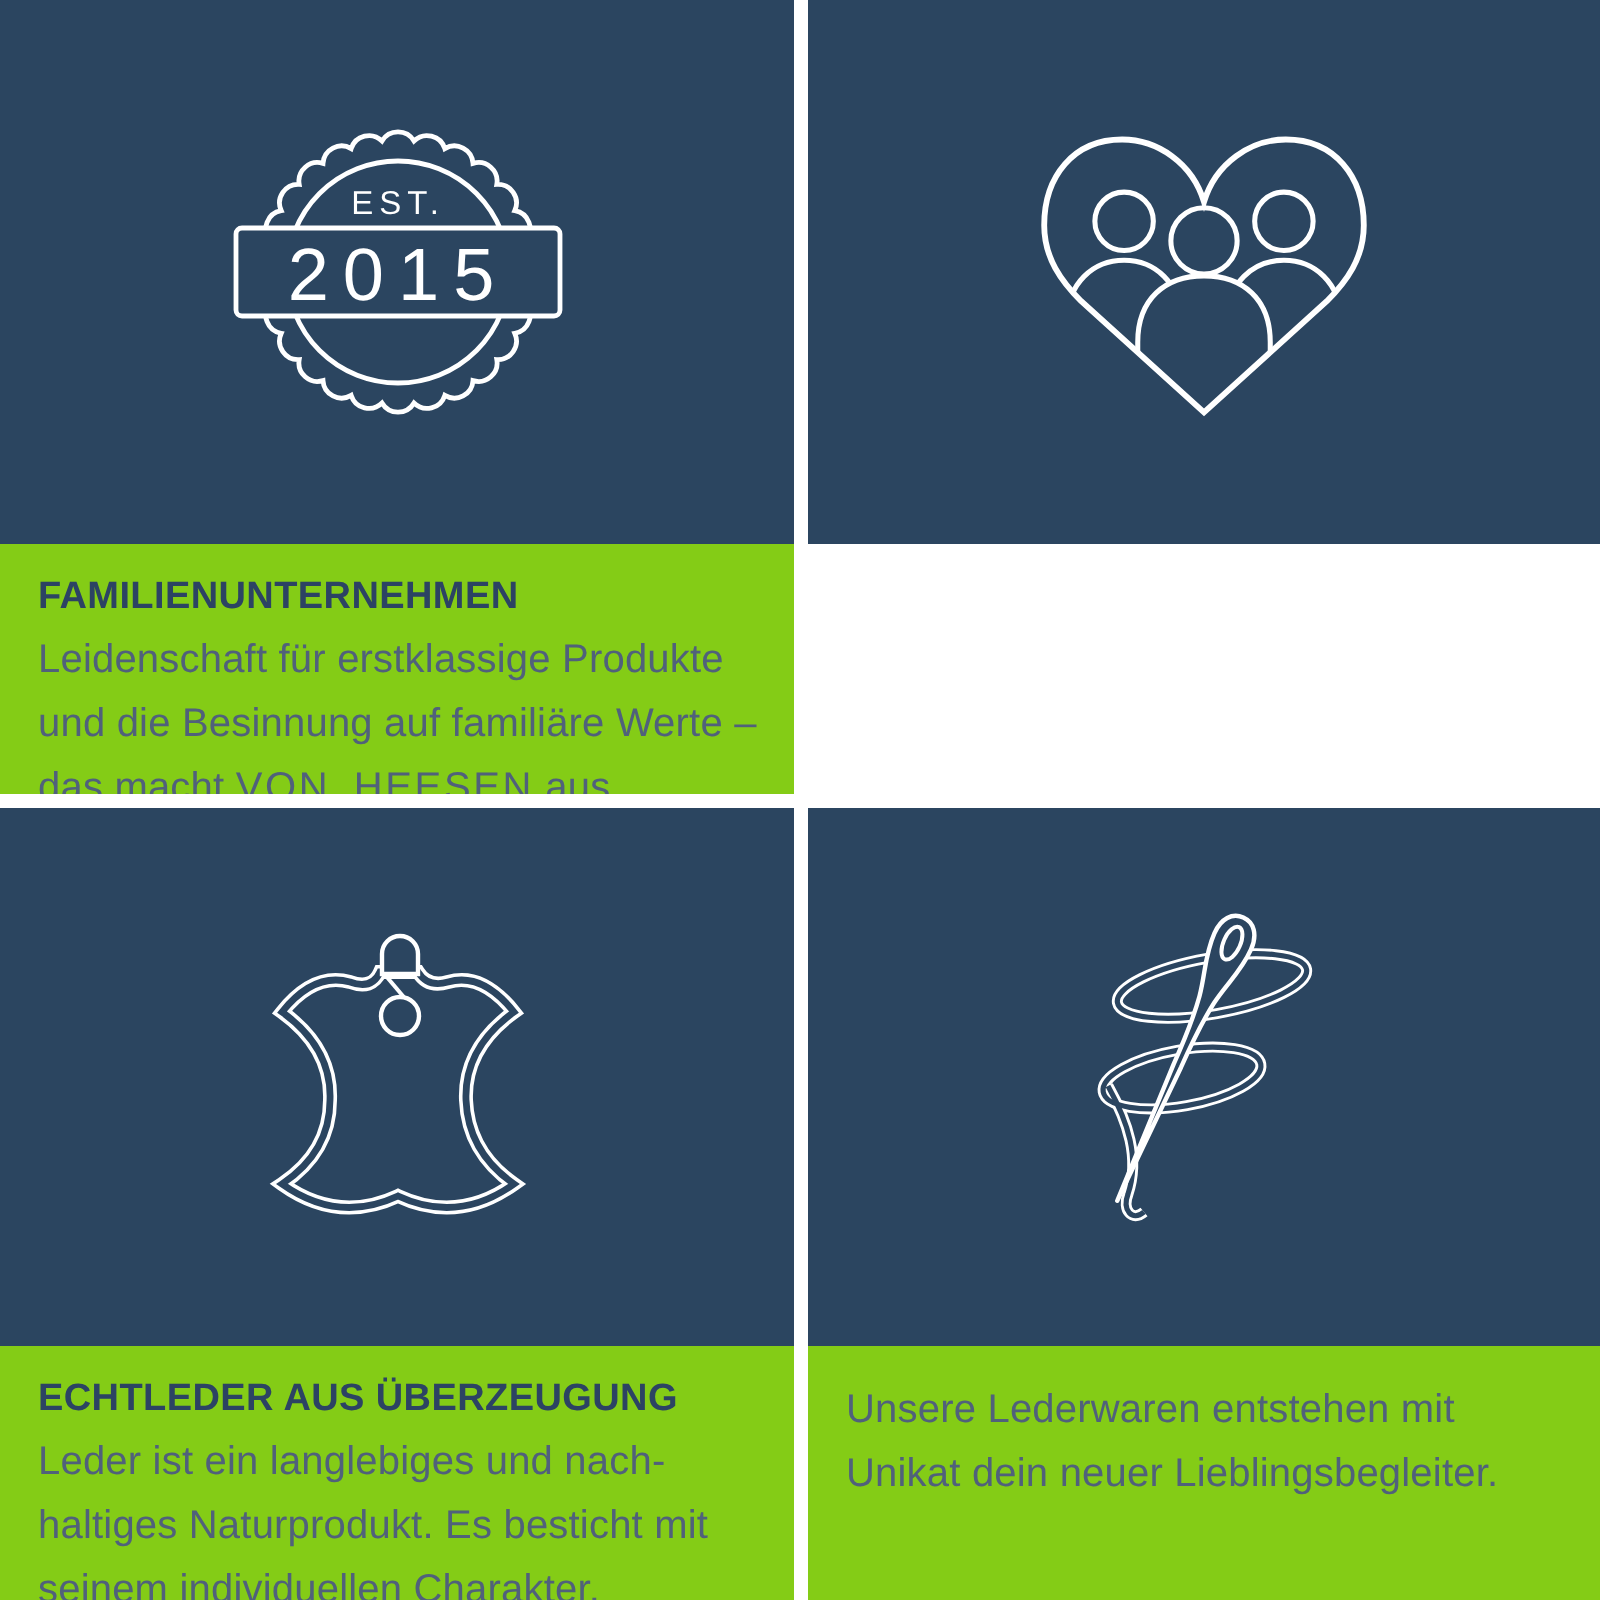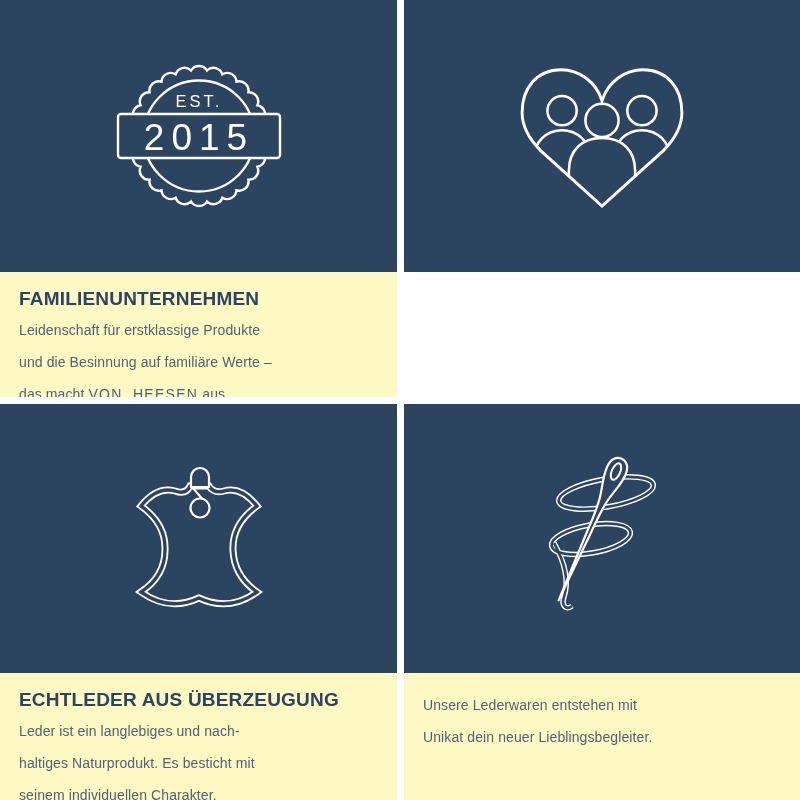--- a/index.html
+++ b/index.html
@@ -18,34 +18,34 @@
     background: #ffffff;
   }
   .quad { display: flex; flex-direction: column; overflow: hidden; }
   .icon-area {
     background: #2b4560;
     flex: 0 0 272px;
     display: flex; align-items: center; justify-content: center;
   }
   .row2 .icon-area { flex-basis: 269px; }
   .text-area {
-    background: #fef9c3;
+    background: #84cc16;
     flex: 1 1 auto;
     padding: 16px 14px 0 19px;
   }
   h2 {
     margin: 0 0 4px 0;
     font-size: 19px;
     font-weight: bold;
     letter-spacing: 0.2px;
     color: #2c4363;
     white-space: nowrap;
   }
   .line {
-    font-size: 14px;
+    font-size: 20px;
     line-height: 32px;
     color: #50617b;
     letter-spacing: 0.1px;
     white-space: nowrap;
   }
   .brand { letter-spacing: 1.3px; word-spacing: 5px; }
   svg text { font-family: "Liberation Sans", sans-serif; }
 </style>
 </head>
 <body>

